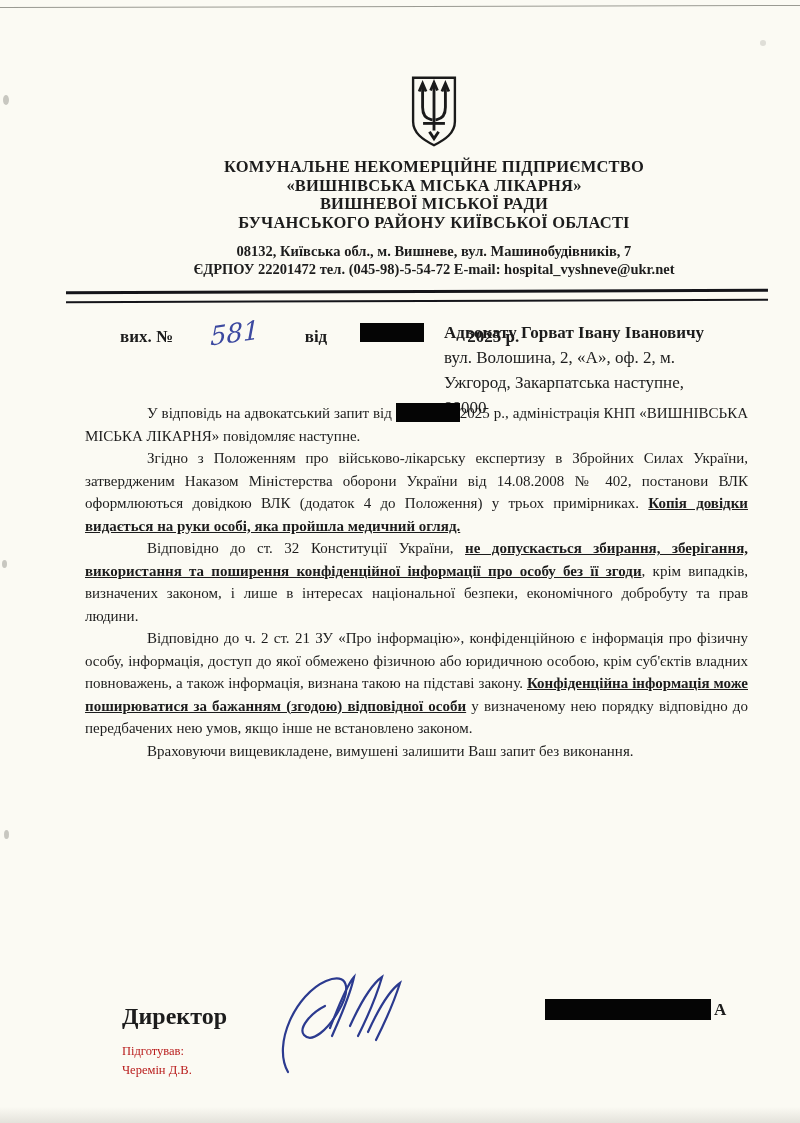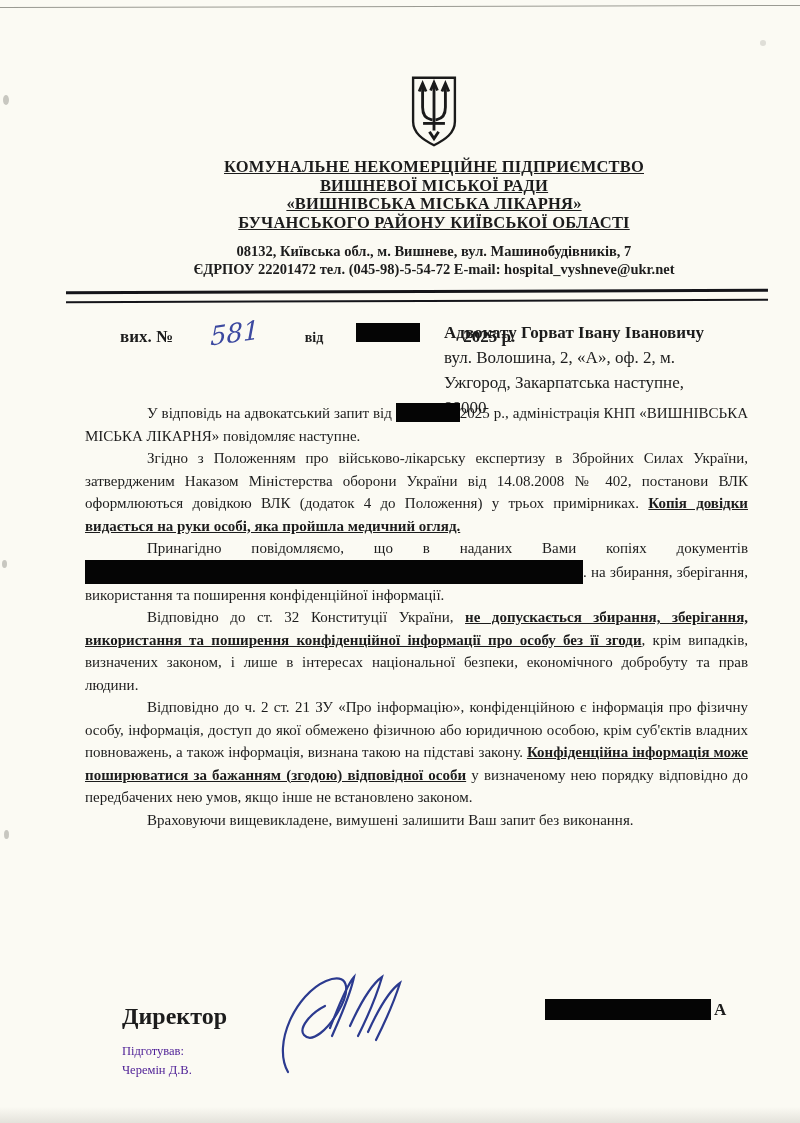--- a/index.html
+++ b/index.html
@@ -20,39 +20,39 @@
   }
   .scan-bottom{
     position:absolute;bottom:0;left:0;width:100%;height:16px;
     background:linear-gradient(to bottom,rgba(0,0,0,0),rgba(120,118,108,0.18));
   }
   .speck{position:absolute;background:#8a8a82;border-radius:50%;opacity:.45;}
 
   
   .letterhead{position:absolute;left:90px;right:22px;top:74px;text-align:center;}
   .emblem{display:block;margin:0 auto 8px auto;}
-  .org-line{font-weight:bold;font-size:16.5px;line-height:18.5px;letter-spacing:.2px;text-decoration:underline;}
+  .org-line{font-weight:bold;font-size:16.5px;line-height:18.5px;letter-spacing:.2px;}
   .addr-block{margin-top:10px;}
   .addr-line{font-weight:bold;font-size:14.5px;line-height:18px;}
 
   .rule{
     position:absolute;left:66px;width:702px;top:290px;height:7px;
     border-top:3px solid #15151a;border-bottom:2px solid #15151a;
     transform:rotate(-0.2deg);
   }
 
   
   .ref-row{position:absolute;left:120px;top:318px;display:flex;align-items:baseline;gap:27px;}
   .ref-label{font-weight:bold;font-size:17px;}
   .ref-number{
     color:#3c49a0;font-size:26px;font-style:italic;
     transform:rotate(-8deg) skewX(-8deg);display:inline-block;
     margin:0 18px 0 10px;font-family:"DejaVu Serif",serif;
   }
-  .ref-from{font-weight:bold;font-size:14px;margin-right:6px;}
+  .ref-from{font-weight:bold;font-size:17px;margin-right:6px;}
   .ref-year{font-weight:bold;font-size:17px;margin-left:16px;}
 
   .addressee{position:absolute;left:444px;top:320px;width:300px;font-size:17px;line-height:25px;}
   .addressee .line0{font-weight:bold;}
 
   
   .body-text{position:absolute;left:85px;top:402px;width:663px;
     font-size:15px;line-height:22.5px;text-align:justify;}
   .body-text p{margin:0;text-indent:62px;}
   .bu{font-weight:bold;text-decoration:underline;}
@@ -60,21 +60,21 @@
   .redact{display:inline-block;background:#050505;vertical-align:-4px;}
   .redact-date{width:64px;height:19px;}
   .redact-block{width:498px;height:24px;vertical-align:-7px;}
   .redact-name{width:166px;height:21px;vertical-align:-5px;}
 
   
   .sig-title{position:absolute;left:122px;top:1003px;font-weight:bold;font-size:24px;}
   .sig-svg{position:absolute;left:278px;top:972px;}
   .sig-redact-row{position:absolute;left:545px;top:999px;display:flex;align-items:center;}
   .sig-suffix{font-weight:bold;font-size:17px;margin-left:3px;}
-  .prepared{position:absolute;left:122px;top:1042px;font-size:12.5px;line-height:19px;color:#4c1d95;}
+  .prepared{position:absolute;left:122px;top:1042px;font-size:12.5px;line-height:19px;color:#b91c1c;}
 </style>
 </head>
 <body>
 
 <div class="page">
 
   <div class="scan-topline"></div>
 
   <div class="letterhead">
     <svg class="emblem" width="58" height="76" viewBox="0 0 60 80">
@@ -85,22 +85,22 @@
         <path d="M18 12 V35 C18 43 22 47 27 48"></path>
         <path d="M42 12 V35 C42 43 38 47 33 48"></path>
         <path d="M15 17 L18 10 L21 17"></path>
         <path d="M39 17 L42 10 L45 17"></path>
         <path d="M20 52 H40"></path>
         <path d="M30 52 V58"></path>
         <path d="M26 62 L30 68 L34 62"></path>
       </g>
     </svg>
     <div class="org-line">КОМУНАЛЬНЕ НЕКОМЕРЦІЙНЕ ПІДПРИЄМСТВО</div>
+    <div class="org-line">«ВИШНІВСЬКА МІСЬКА ЛІКАРНЯ»</div>
     <div class="org-line">ВИШНЕВОЇ МІСЬКОЇ РАДИ</div>
-    <div class="org-line">«ВИШНІВСЬКА МІСЬКА ЛІКАРНЯ»</div>
     <div class="org-line">БУЧАНСЬКОГО РАЙОНУ КИЇВСЬКОЇ ОБЛАСТІ</div>
     <div class="addr-block">
       <div class="addr-line">08132, Київська обл., м. Вишневе, вул. Машинобудівників, 7</div>
       <div class="addr-line">ЄДРПОУ 22201472 тел. (045-98)-5-54-72  E-mail: hospital_vyshneve@ukr.net</div>
     </div>
   </div>
 
   <div class="rule"></div>
 
   <div class="ref-row">
@@ -114,21 +114,20 @@
   <div class="addressee">
     <div class="line0">Адвокату Горват Івану Івановичу</div>
     <div>вул. Волошина, 2, «А», оф. 2, м.</div>
     <div>Ужгород, Закарпатська наступне,</div>
     <div>88000</div>
   </div>
 
   <div class="body-text">
     <p><span>У відповідь на адвокатський запит від </span><span class="redact redact-date"></span><span>2025 р., адміністрація КНП «ВИШНІВСЬКА МІСЬКА ЛІКАРНЯ»  повідомляє наступне.</span></p>
     <p><span>Згідно з Положенням про військово-лікарську експертизу в Збройних Силах України, затвердженим Наказом Міністерства оборони України від 14.08.2008 № 402, постанови ВЛК оформлюються довідкою ВЛК (додаток 4 до Положення) у трьох примірниках. </span><span class="bu">Копія довідки видається на руки особі, яка пройшла медичний огляд.</span></p>
-    <p><span>Принагідно повідомляємо, що в наданих Вами копіях документів </span><span class="redact redact-block"></span><span>. на збирання, зберігання, використання та поширення конфіденційної інформації.</span></p>
     <p><span>Відповідно до ст. 32 Конституції України, </span><span class="bu">не допускається збирання, зберігання, використання та поширення конфіденційної інформації про особу без її згоди</span><span>, крім випадків, визначених законом, і лише в інтересах національної безпеки, економічного добробуту та прав людини.</span></p>
     <p><span>Відповідно до ч. 2 ст. 21 ЗУ «Про інформацію», конфіденційною є інформація про фізичну особу, інформація, доступ до якої обмежено фізичною або юридичною особою, крім суб'єктів владних повноважень, а також інформація, визнана такою на підставі закону. </span><span class="bu">Конфіденційна інформація може поширюватися за бажанням (згодою) відповідної особи</span><span> у визначеному нею порядку відповідно до передбачених нею умов, якщо інше не встановлено законом.</span></p>
     <p><span>Враховуючи вищевикладене, вимушені залишити Ваш запит без виконання.</span></p>
   </div>
 
   <div class="sig-title">Директор</div>
 
   <svg class="sig-svg" width="155" height="115" viewBox="0 0 155 115">
     <g fill="none" stroke="#2b3a8f" stroke-width="2.2" stroke-linecap="round">
       <path d="M10 100 C-6 72 18 22 48 9 C70 0 74 16 60 40 C50 57 34 72 26 63 C20 56 33 41 47 34"></path>

